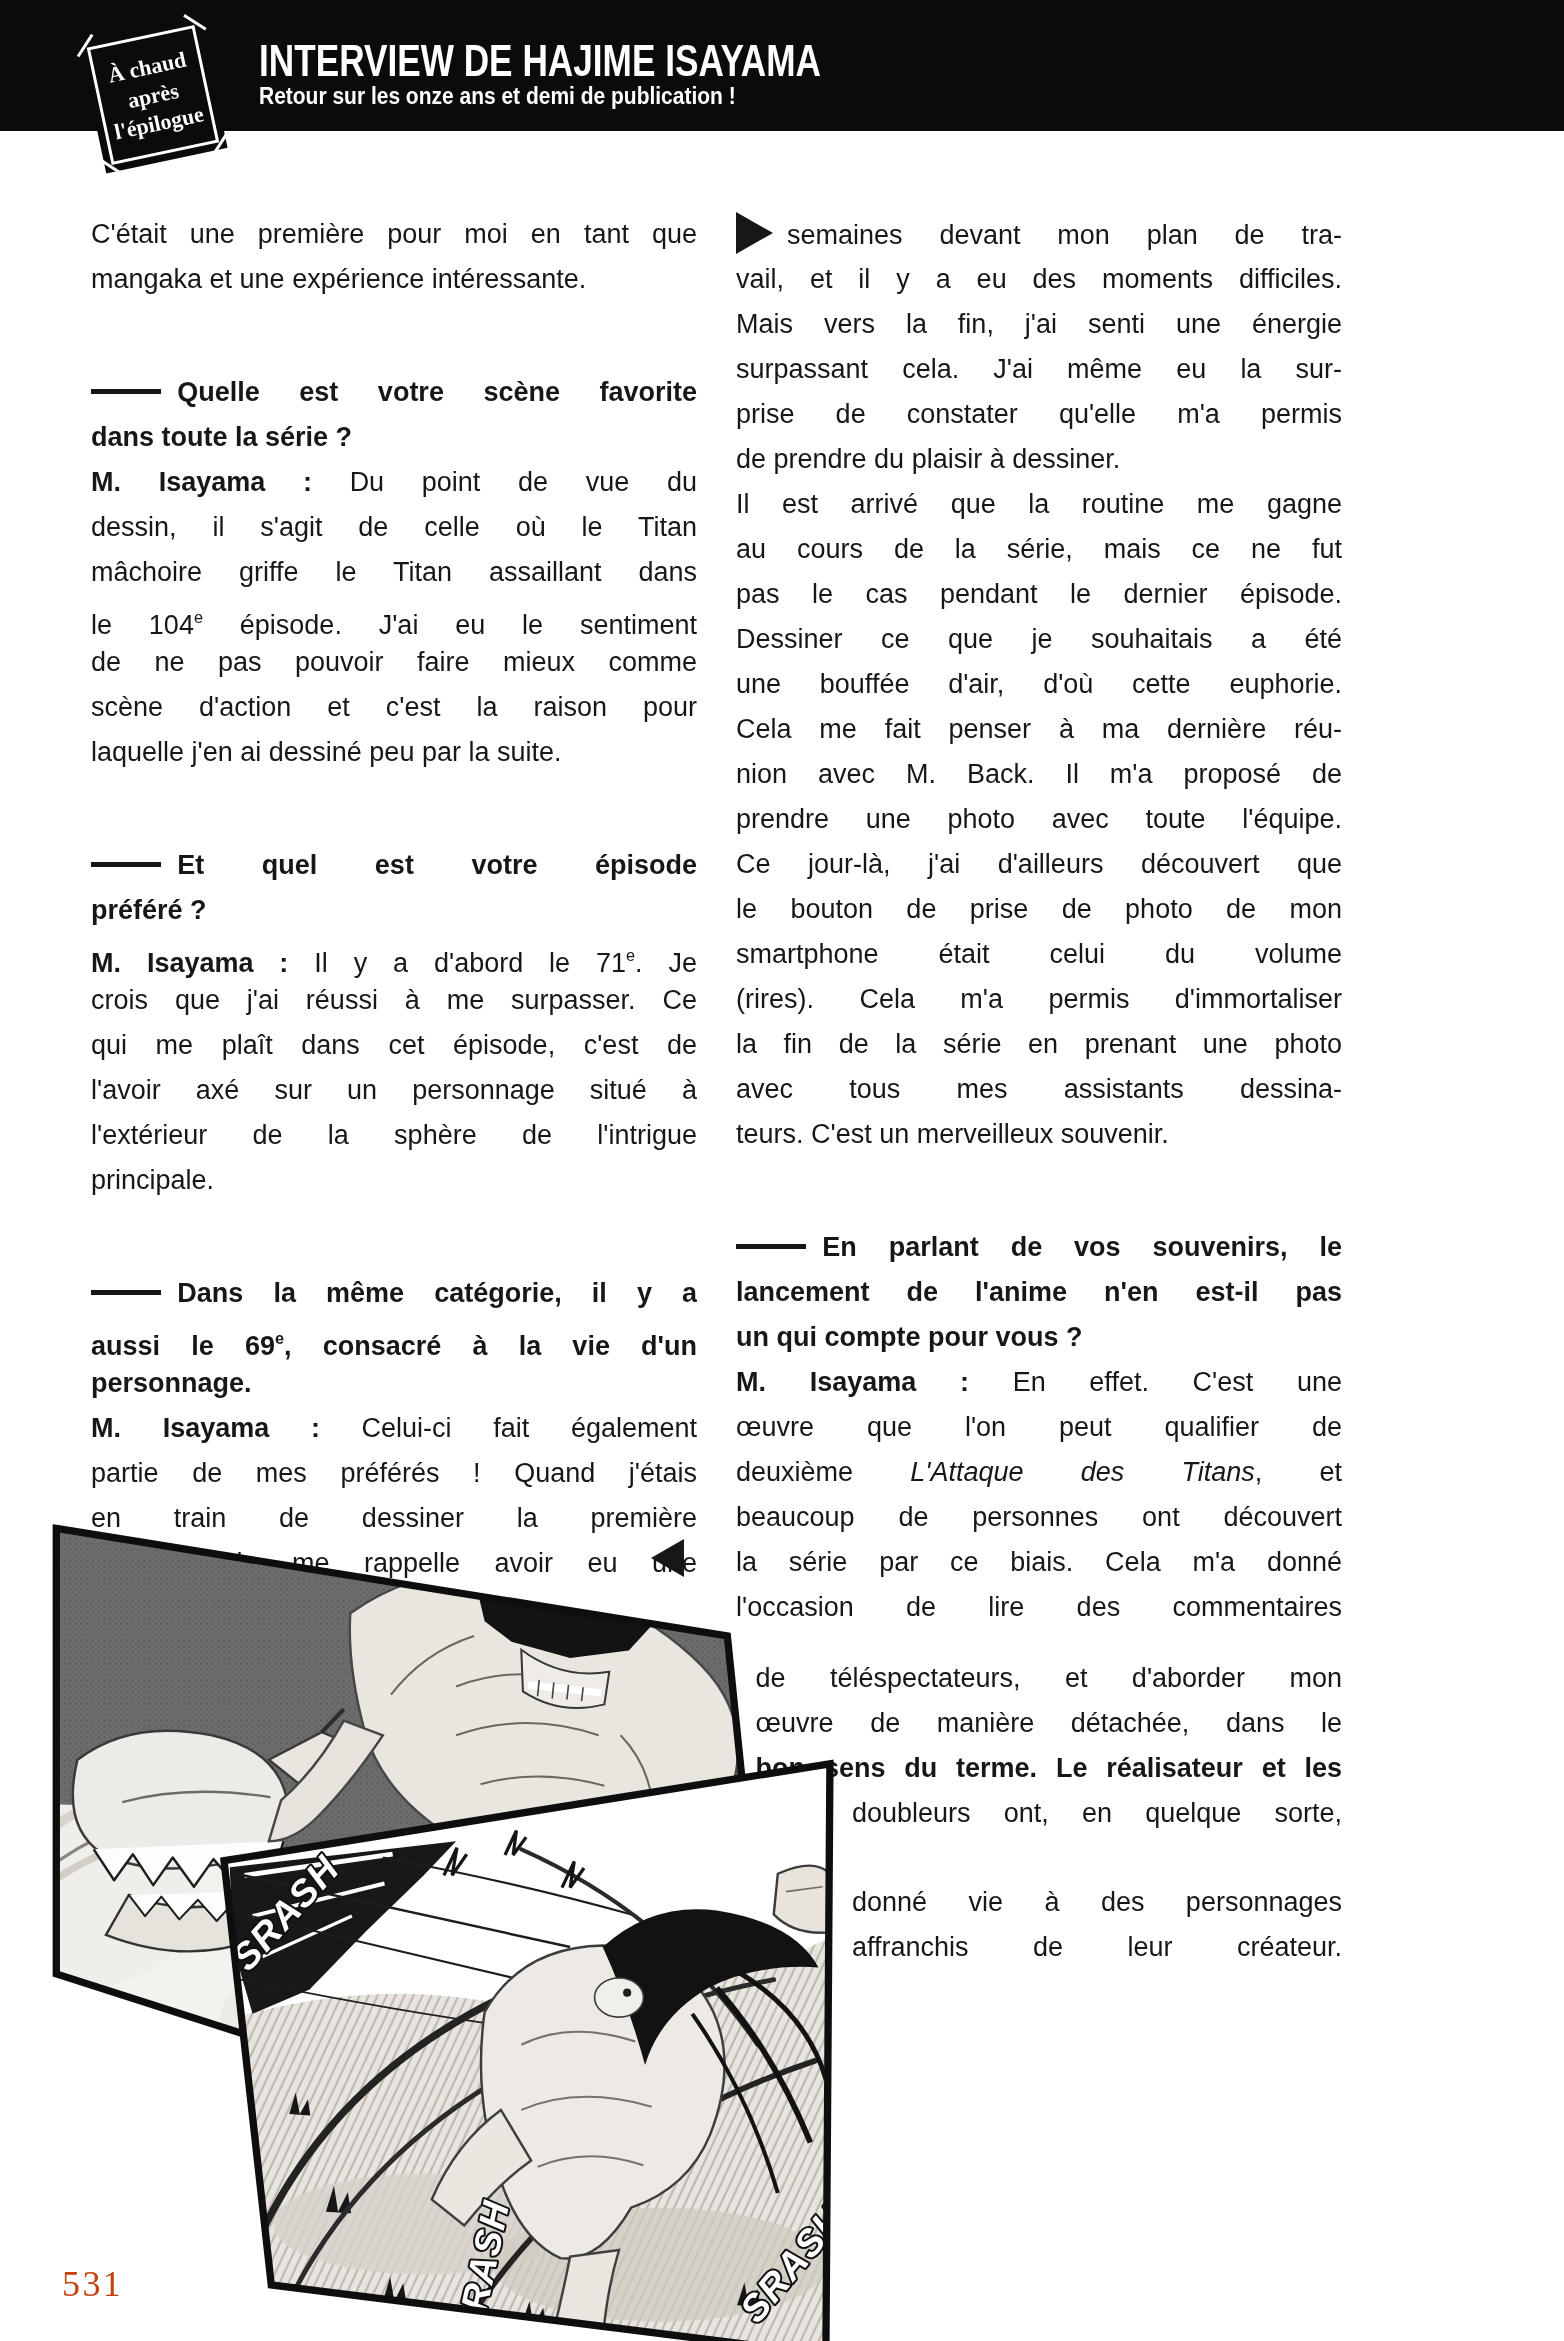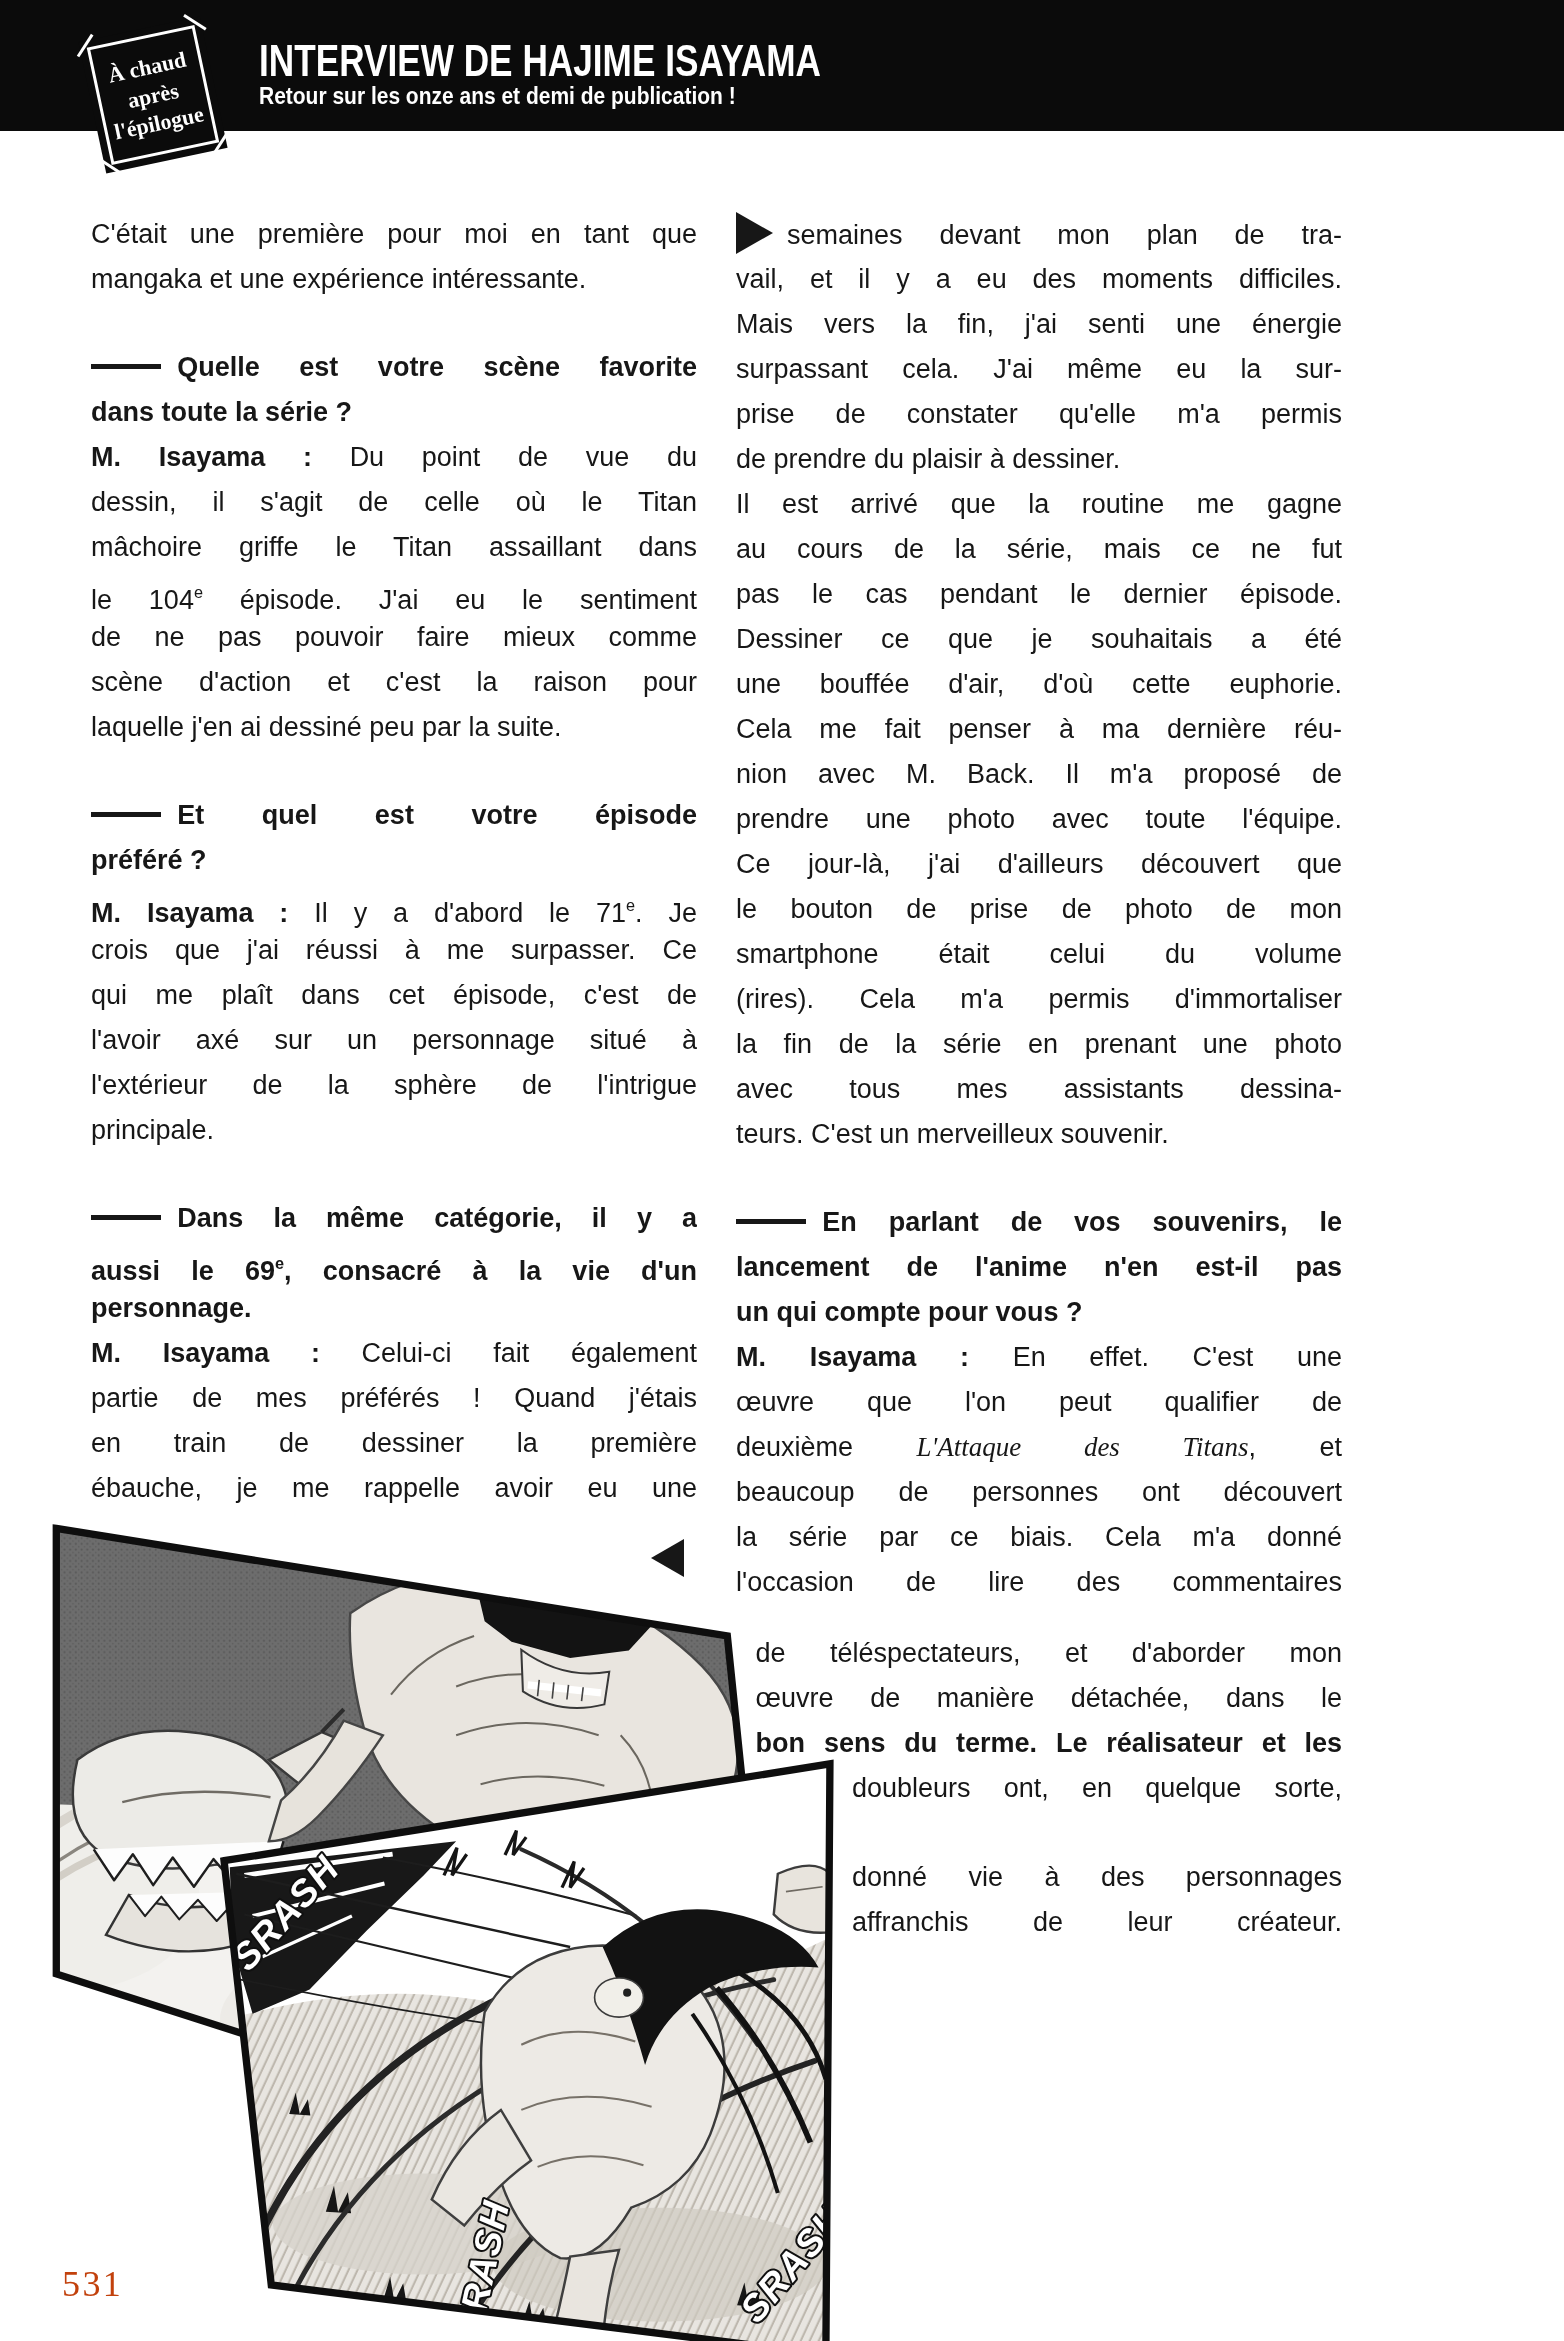--- a/index.html
+++ b/index.html
@@ -31,30 +31,30 @@
   .notch{position:absolute;width:26px;height:3.3px;background:#ffffff;}
   .n-tl{left:-7.3px;top:3.3px;transform:rotate(-45deg);}
   .n-tr{right:-7.3px;top:3.3px;transform:rotate(45deg);}
   .n-br{right:-7.3px;bottom:3.3px;transform:rotate(-45deg);}
   .n-bl{left:-7.3px;bottom:3.3px;transform:rotate(45deg);}
   
   .col{position:absolute;top:212px;width:606px;}
   .col-left{left:91px;}
   .col-right{left:736px;}
   .block{margin:0;}
-  .block.question{margin-top:43px;}
+  .block.question{margin-top:68px;}
   .col-left .block:first-child{margin-top:0;}
   .line{
     height:45px;line-height:45px;font-size:27px;overflow:hidden;
     text-align:justify;text-align-last:justify;
   }
   .line.last{text-align-last:left;}
   .line.bold{font-weight:700;}
   .b{font-weight:700;}
-  .i{font-style:italic;font-family:Liberation Serif, serif;}
+  .i{font-style:italic;}
   .sup{font-size:16.3px;vertical-align:10.6px;}
   .qdash{display:inline-block;width:70px;height:4.9px;background:#171717;vertical-align:7.3px;margin-right:16.3px;}
   .tri-r{
     display:inline-block;width:0;height:0;border-top:21px solid transparent;
     border-bottom:21px solid transparent;border-left:37px solid #171717;
     vertical-align:-9.8px;margin-right:14px;
   }
   .tri-l{
     position:absolute;left:651px;top:1539px;width:0;height:0;
     border-top:19px solid transparent;border-bottom:19px solid transparent;

